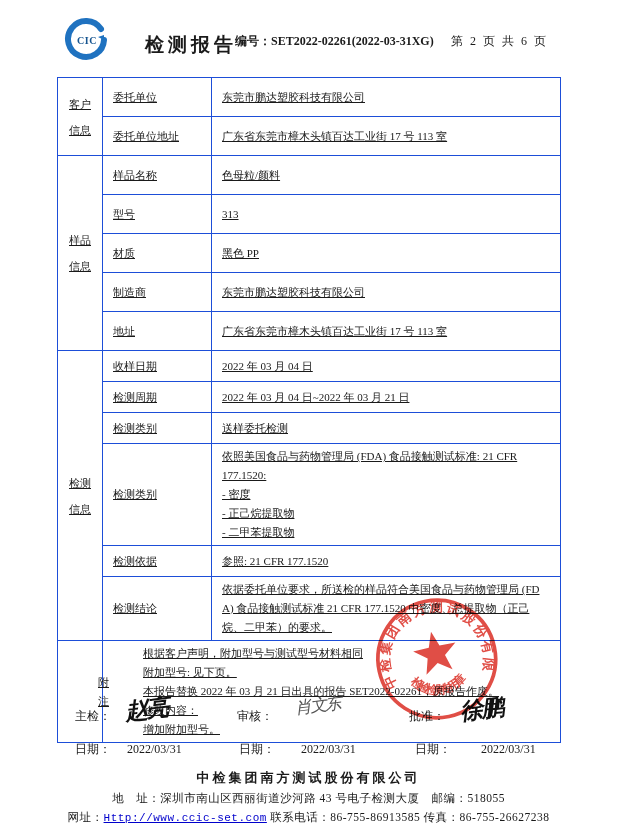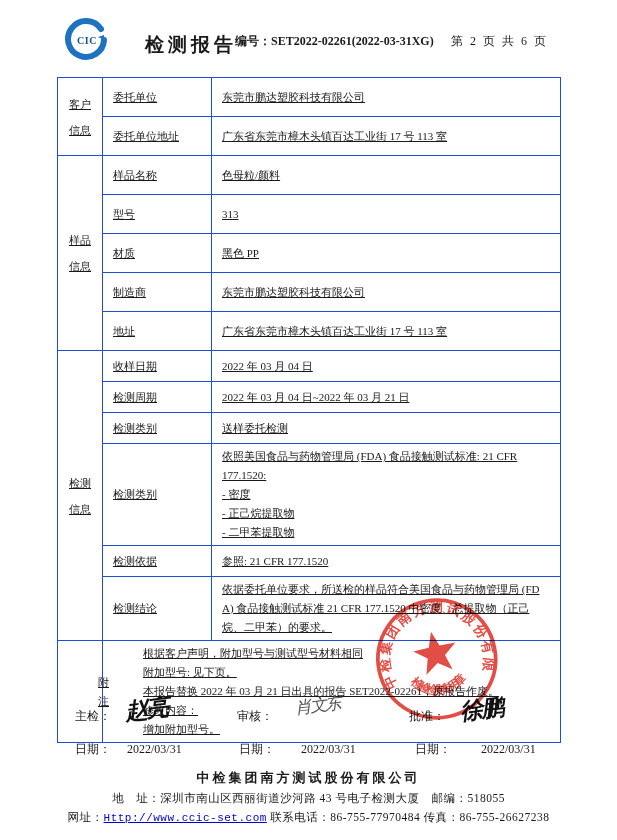--- a/index.html
+++ b/index.html
@@ -169,15 +169,15 @@
   <text font-size="11.5" font-weight="bold" fill="#dd3a31">
     <textPath href="#bottomPath" startOffset="0" textLength="62">检验检测专用章</textPath>
   </text>
 </svg>
 
 <div class="footer">
   <div class="footer-company">中检集团南方测试股份有限公司</div>
   <div class="footer-line">地　址：深圳市南山区西丽街道沙河路 43 号电子检测大厦　邮编：518055</div>
   <div class="footer-line">
     <span>网址：</span><a class="footer-url" href="#">Http://www.ccic-set.com</a>
-    <span>联系电话：86-755-77970484 传真：86-755-26627238</span>
+    <span>联系电话：86-755-86913585 传真：86-755-26627238</span>
   </div>
 </div>
 
 </body></html>

